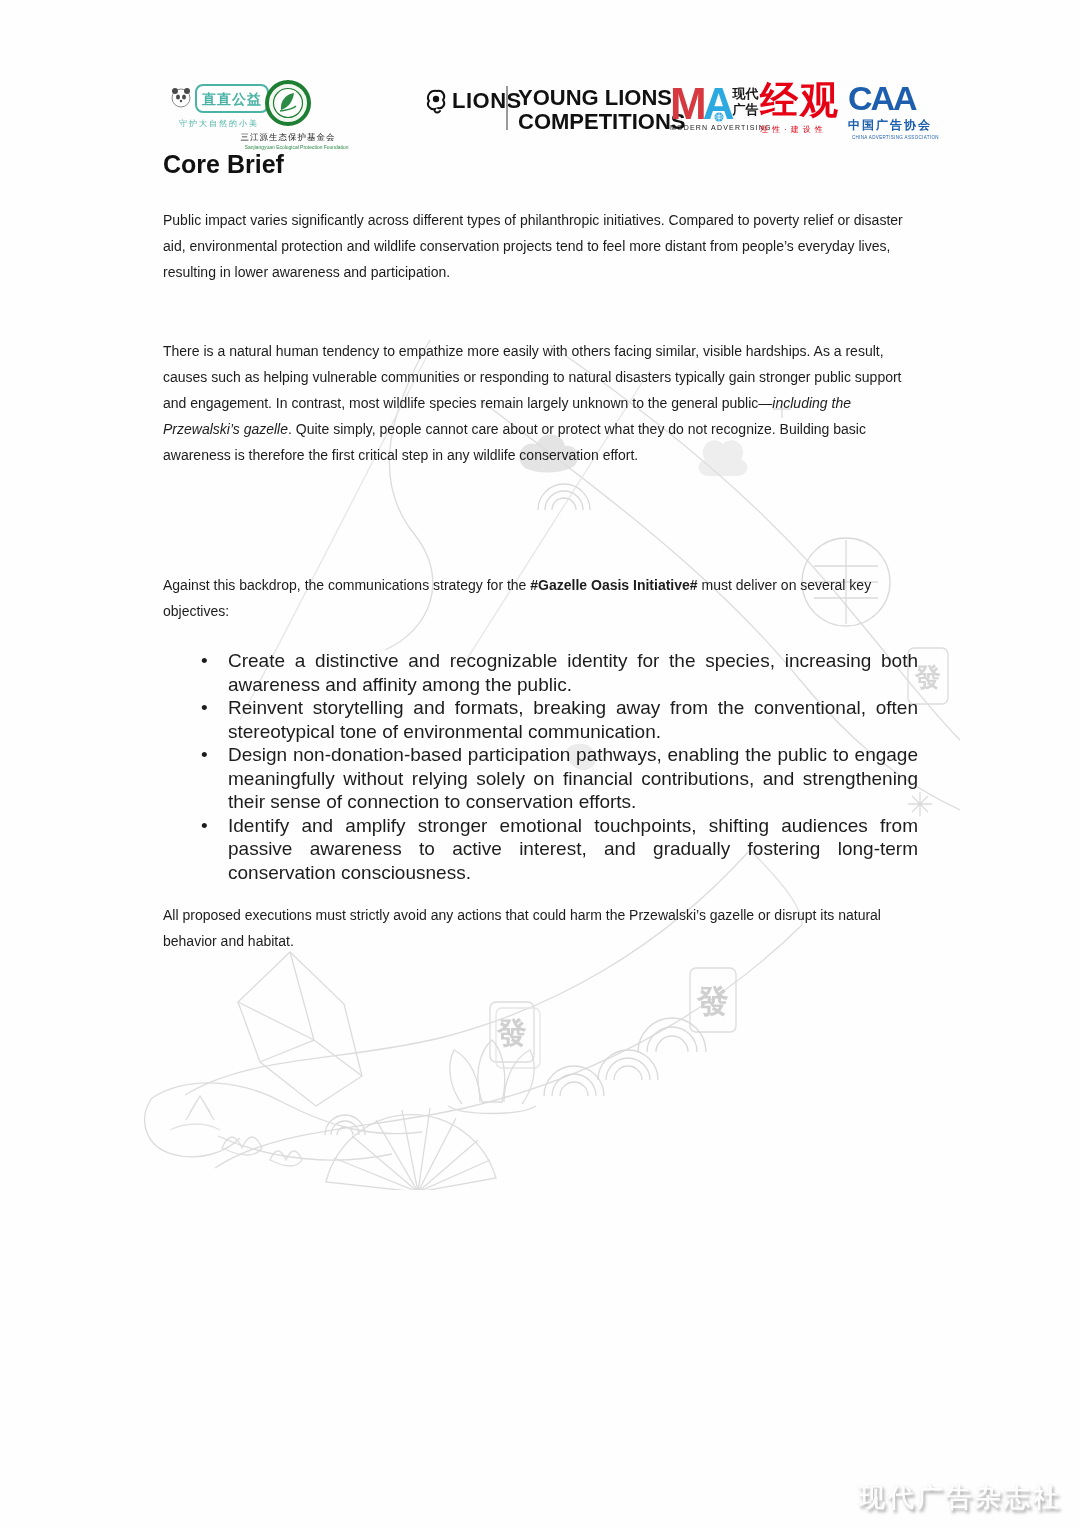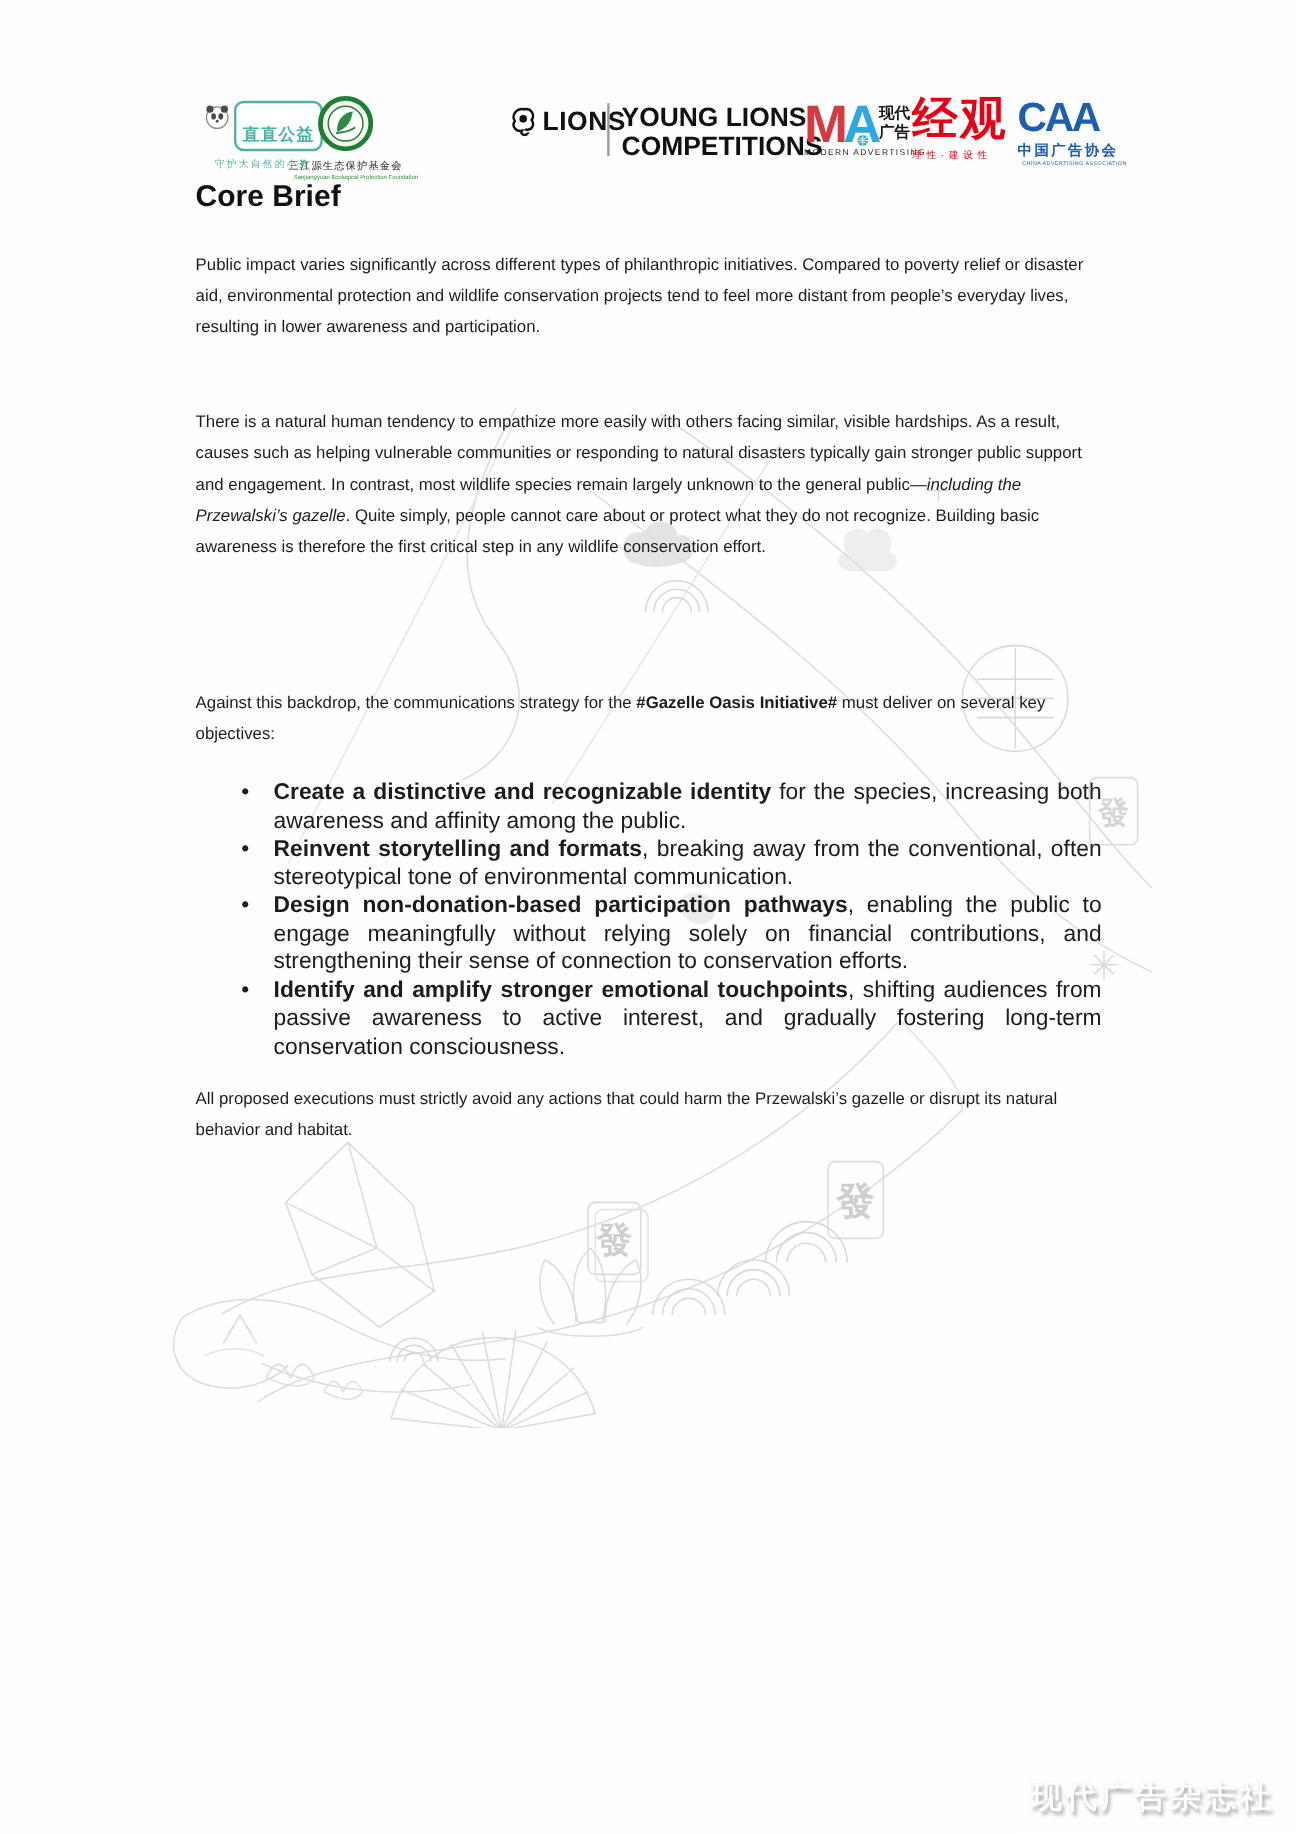--- a/index.html
+++ b/index.html
@@ -11,21 +11,21 @@
   }
 
   
   .header { position:absolute; left:0; top:0; width:1080px; height:160px; }
 
   .logo-zhizhi { position:absolute; left:163px; top:84px; width:112px; text-align:center; }
   .zz-row { display:flex; align-items:flex-start; justify-content:center; gap:2px; }
   .zz-panda { width:24px; height:22px; flex:0 0 auto; margin-top:2px; }
   .zz-badge {
     border:2px solid #49b3a5; color:#49b3a5; border-radius:8px;
-    font-weight:bold; font-size:14px; letter-spacing:1px; padding:18px 5px 2px;
+    font-weight:bold; font-size:14px; letter-spacing:1px; padding:5px 5px 2px;
     background:#fff; white-space:nowrap;
   }
   .zz-tagline { margin-top:5px; font-size:8px; letter-spacing:2px; color:#49b3a5; white-space:nowrap; }
 
   .logo-sjy { position:absolute; left:240px; top:80px; width:96px; text-align:center; }
   .sjy-emblem { width:46px; height:46px; }
   .sjy-cn { margin-top:2px; font-size:8.5px; letter-spacing:1px; color:#222; white-space:nowrap; }
   .sjy-en { font-size:5.5px; color:#2e8b46; white-space:nowrap; transform:scale(.9); }
 
   .logo-lions { position:absolute; left:424px; top:88px; display:flex; align-items:center; gap:4px; }
@@ -73,21 +73,21 @@
   .objectives {
     position:absolute; left:195px; top:649px; width:723px; list-style:none; z-index:2;
   }
   .objectives li {
     position:relative; padding-left:33px; text-align:justify;
     font-size:19px; line-height:23.5px; color:#1c1c1c;
   }
   .objectives li::before {
     content:"\2022"; position:absolute; left:6px; top:0; font-size:19px; color:#1c1c1c;
   }
-  .objectives li strong { font-weight:bold; }
+  .objectives li strong { font-weight:normal; }
 
   
   .bg-art { position:absolute; left:130px; top:340px; width:830px; height:850px; z-index:1; }
 
   .page-watermark {
     position:absolute; right:18px; top:1480px; z-index:3;
     font-size:26px; font-weight:700; letter-spacing:3px;
     color:rgba(255,255,255,.96);
     text-shadow:2px 3px 3px rgba(90,90,90,.45), 0 0 1px rgba(160,160,160,.35);
     white-space:nowrap;

